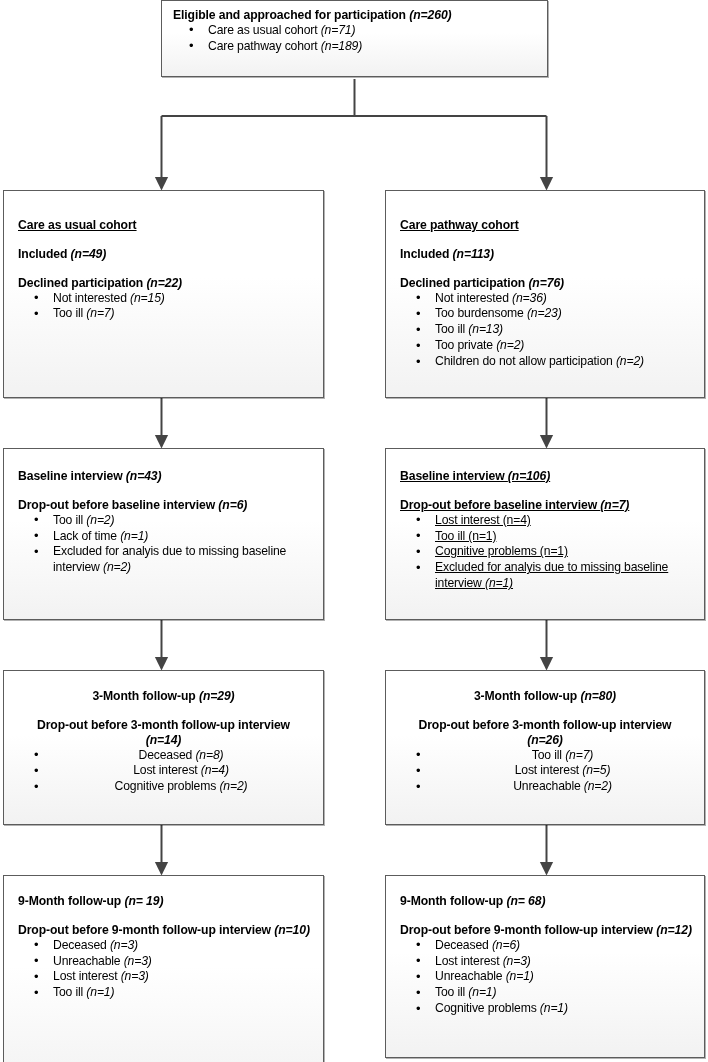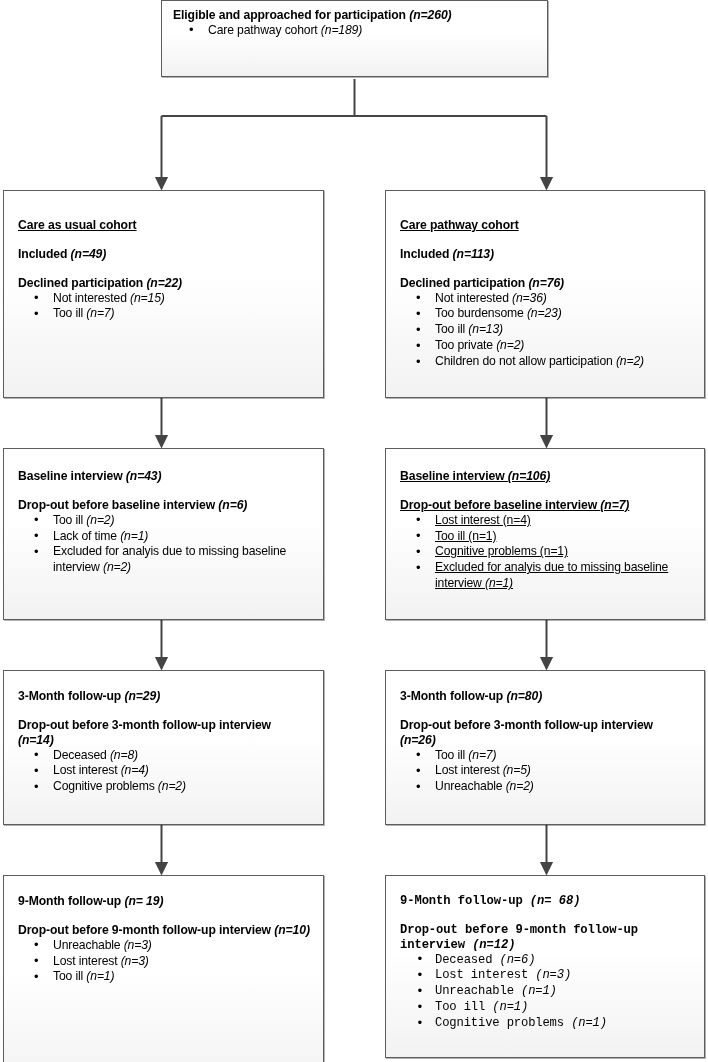--- a/index.html
+++ b/index.html
@@ -80,25 +80,25 @@
   #box-cau .pad, #box-cp .pad { padding: 27px 8px 0 14px; }
 
   
   #box-bl-l  { left: 3px;   top: 448px; width: 321px; height: 172px; }
   #box-bl-r  { left: 385px; top: 448px; width: 320px; height: 172px; text-decoration: underline; }
   #box-bl-l .pad, #box-bl-r .pad { padding: 20px 8px 0 14px; }
 
   
   #box-m3-l  { left: 3px;   top: 670px; width: 321px; height: 155px; }
   #box-m3-r  { left: 385px; top: 670px; width: 320px; height: 155px; }
-  #box-m3-l .pad, #box-m3-r .pad { padding: 18px 14px 0 14px; }
+  #box-m3-l .pad, #box-m3-r .pad { padding: 18px 14px 0 14px; text-align: center; }
 
   
   #box-m9-l  { left: 3px;   top: 875px; width: 321px; height: 218px; }
-  #box-m9-r  { left: 385px; top: 875px; width: 320px; height: 183px; font-family: Liberation Mono, monospace; }
+  #box-m9-r  { left: 385px; top: 875px; width: 320px; height: 183px; }
   #box-m9-l .pad, #box-m9-r .pad { padding: 18px 8px 0 14px; }
 </style>
 </head>
 <body>
 
 <div id="flowchart">
 
   <svg class="conn-layer" viewBox="0 0 708 1062" width="708" height="1062">
     <defs>
       <marker id="arrowhead" markerWidth="9" markerHeight="9" refX="3.2" refY="4" orient="auto" markerUnits="strokeWidth">
@@ -120,20 +120,21 @@
 
       <path d="M161.5,825 L161.5,868" marker-end="url(#arrowhead)"></path>
       <path d="M546.5,825 L546.5,868" marker-end="url(#arrowhead)"></path>
     </g>
   </svg>
 
   <div class="box" id="box-top">
     <div class="pad">
       <div class="head"><span>Eligible and approached for participation </span><span class="it">(n=260)</span></div>
       <ul class="bullets">
+        <li><span>Care as usual cohort </span><span class="it">(n=71)</span></li>
         <li><span>Care pathway cohort </span><span class="it">(n=189)</span></li>
       </ul>
     </div>
   </div>
 
   <div class="box" id="box-cau">
     <div class="pad">
       <div class="head underline">Care as usual cohort</div>
       <div class="gap-md"></div>
       <div class="head"><span>Included </span><span class="it">(n=49)</span></div>
@@ -215,20 +216,21 @@
       </ul>
     </div>
   </div>
 
   <div class="box" id="box-m9-l">
     <div class="pad">
       <div class="head"><span>9-Month follow-up </span><span class="it">(n= 19)</span></div>
       <div class="gap-md"></div>
       <div class="head"><span>Drop-out before 9-month follow-up interview </span><span class="it">(n=10)</span></div>
       <ul class="bullets">
+        <li><span>Deceased </span><span class="it">(n=3)</span></li>
         <li><span>Unreachable </span><span class="it">(n=3)</span></li>
         <li><span>Lost interest </span><span class="it">(n=3)</span></li>
         <li><span>Too ill </span><span class="it">(n=1)</span></li>
       </ul>
     </div>
   </div>
 
   <div class="box" id="box-m9-r">
     <div class="pad">
       <div class="head"><span>9-Month follow-up </span><span class="it">(n= 68)</span></div>

